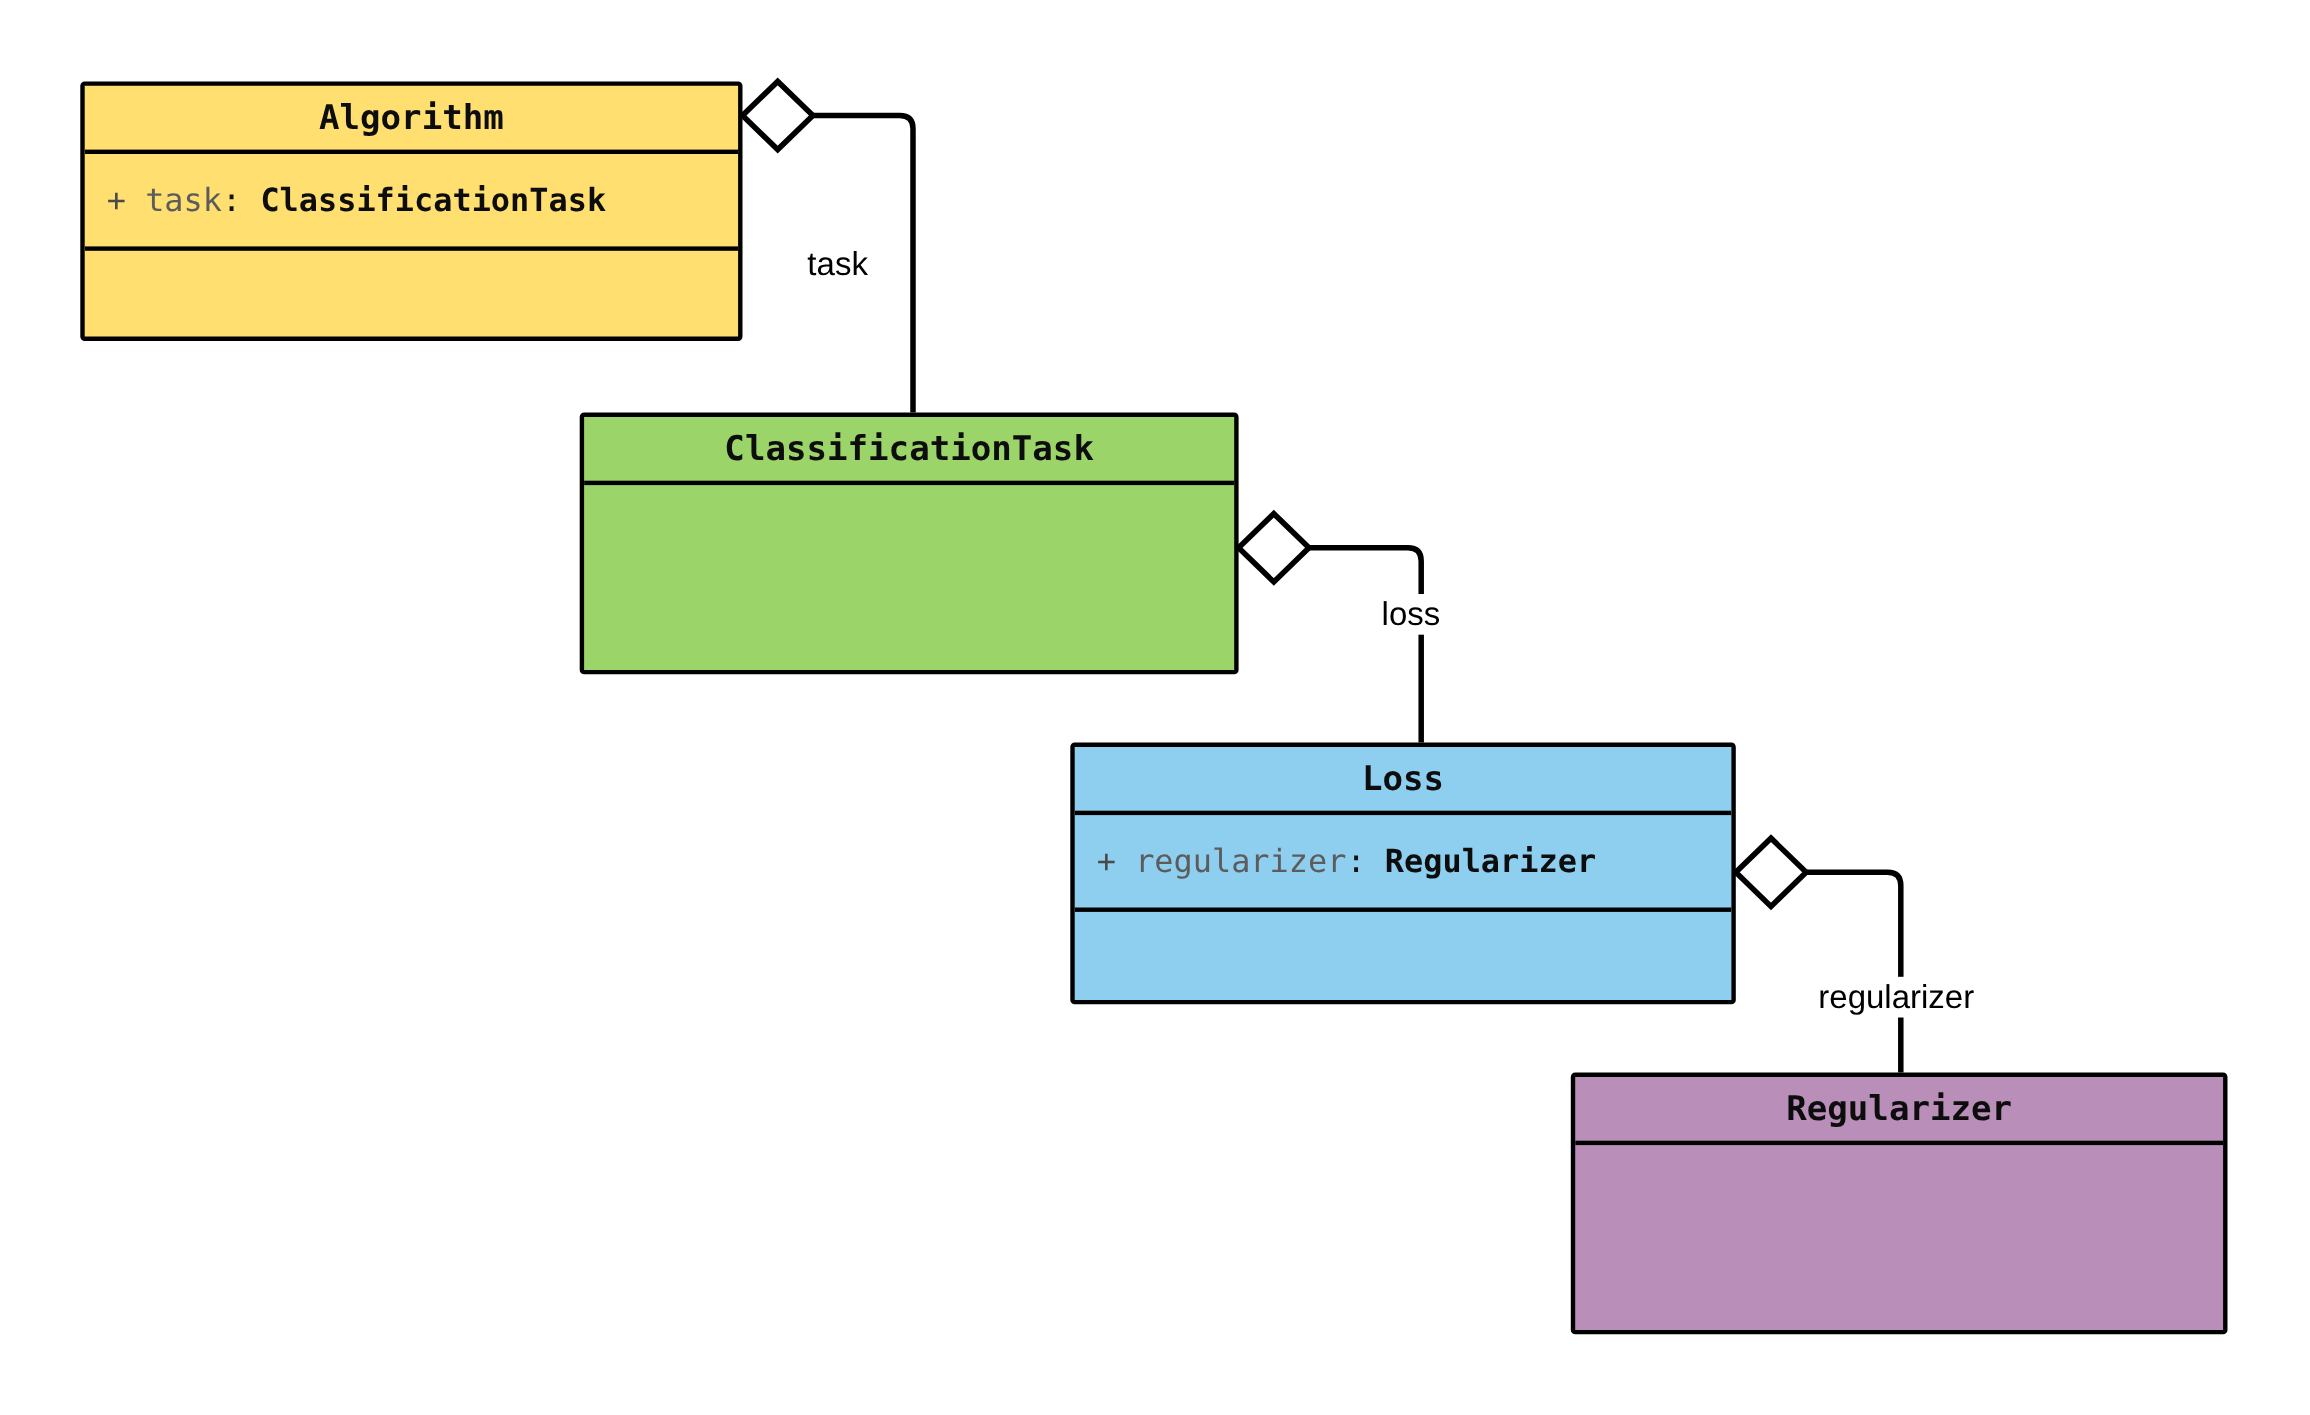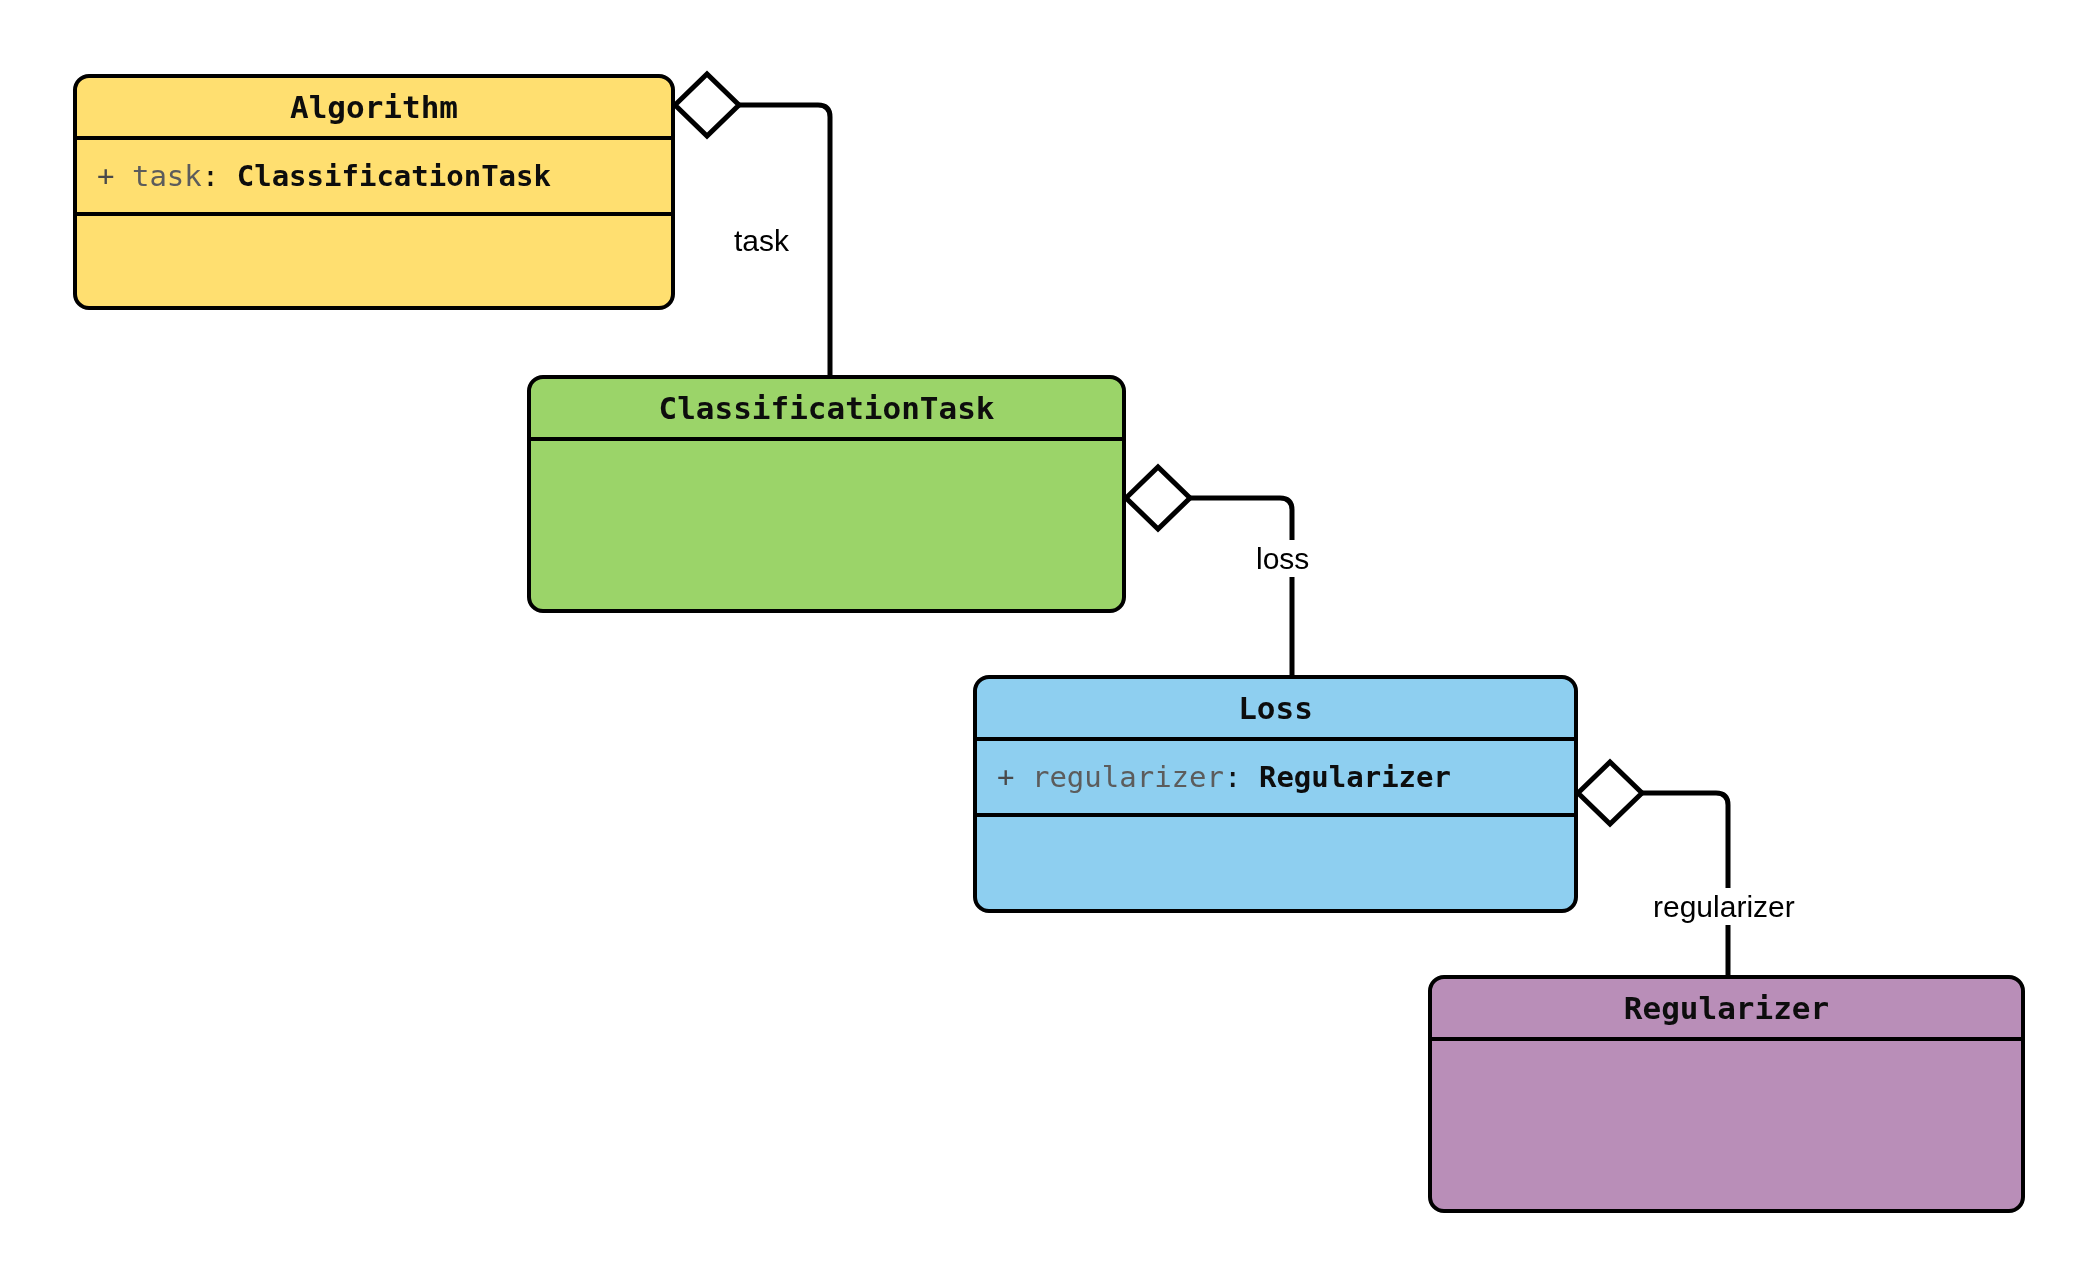--- a/index.html
+++ b/index.html
@@ -14,21 +14,21 @@
     background: #ffffff;
     overflow: hidden;
     font-family: "DejaVu Sans Mono", monospace;
   }
 
   
   .uml-class {
     position: absolute;
     box-sizing: border-box;
     border: 4px solid #000000;
-    border-radius: 16px;
+    border-radius: 4px;
     overflow: hidden;
     z-index: 3;
   }
   .uml-header {
     box-sizing: border-box;
     height: 62px;
     border-bottom: 4px solid #000000;
     display: flex;
     align-items: center;
     justify-content: center;
@@ -36,21 +36,21 @@
   .uml-header .cls-title {
     font-family: "DejaVu Sans Mono", monospace;
     font-weight: bold;
     font-size: 31px;
     color: #0d0d0d;
     letter-spacing: 0px;
     white-space: nowrap;
   }
   .uml-attrs {
     box-sizing: border-box;
-    height: 76px;
+    height: 88px;
     border-bottom: 4px solid #000000;
     display: flex;
     align-items: center;
     padding-left: 20px;
   }
   .attr-line {
     font-family: "DejaVu Sans Mono", monospace;
     font-size: 29px;
     white-space: nowrap;
     line-height: 1;

